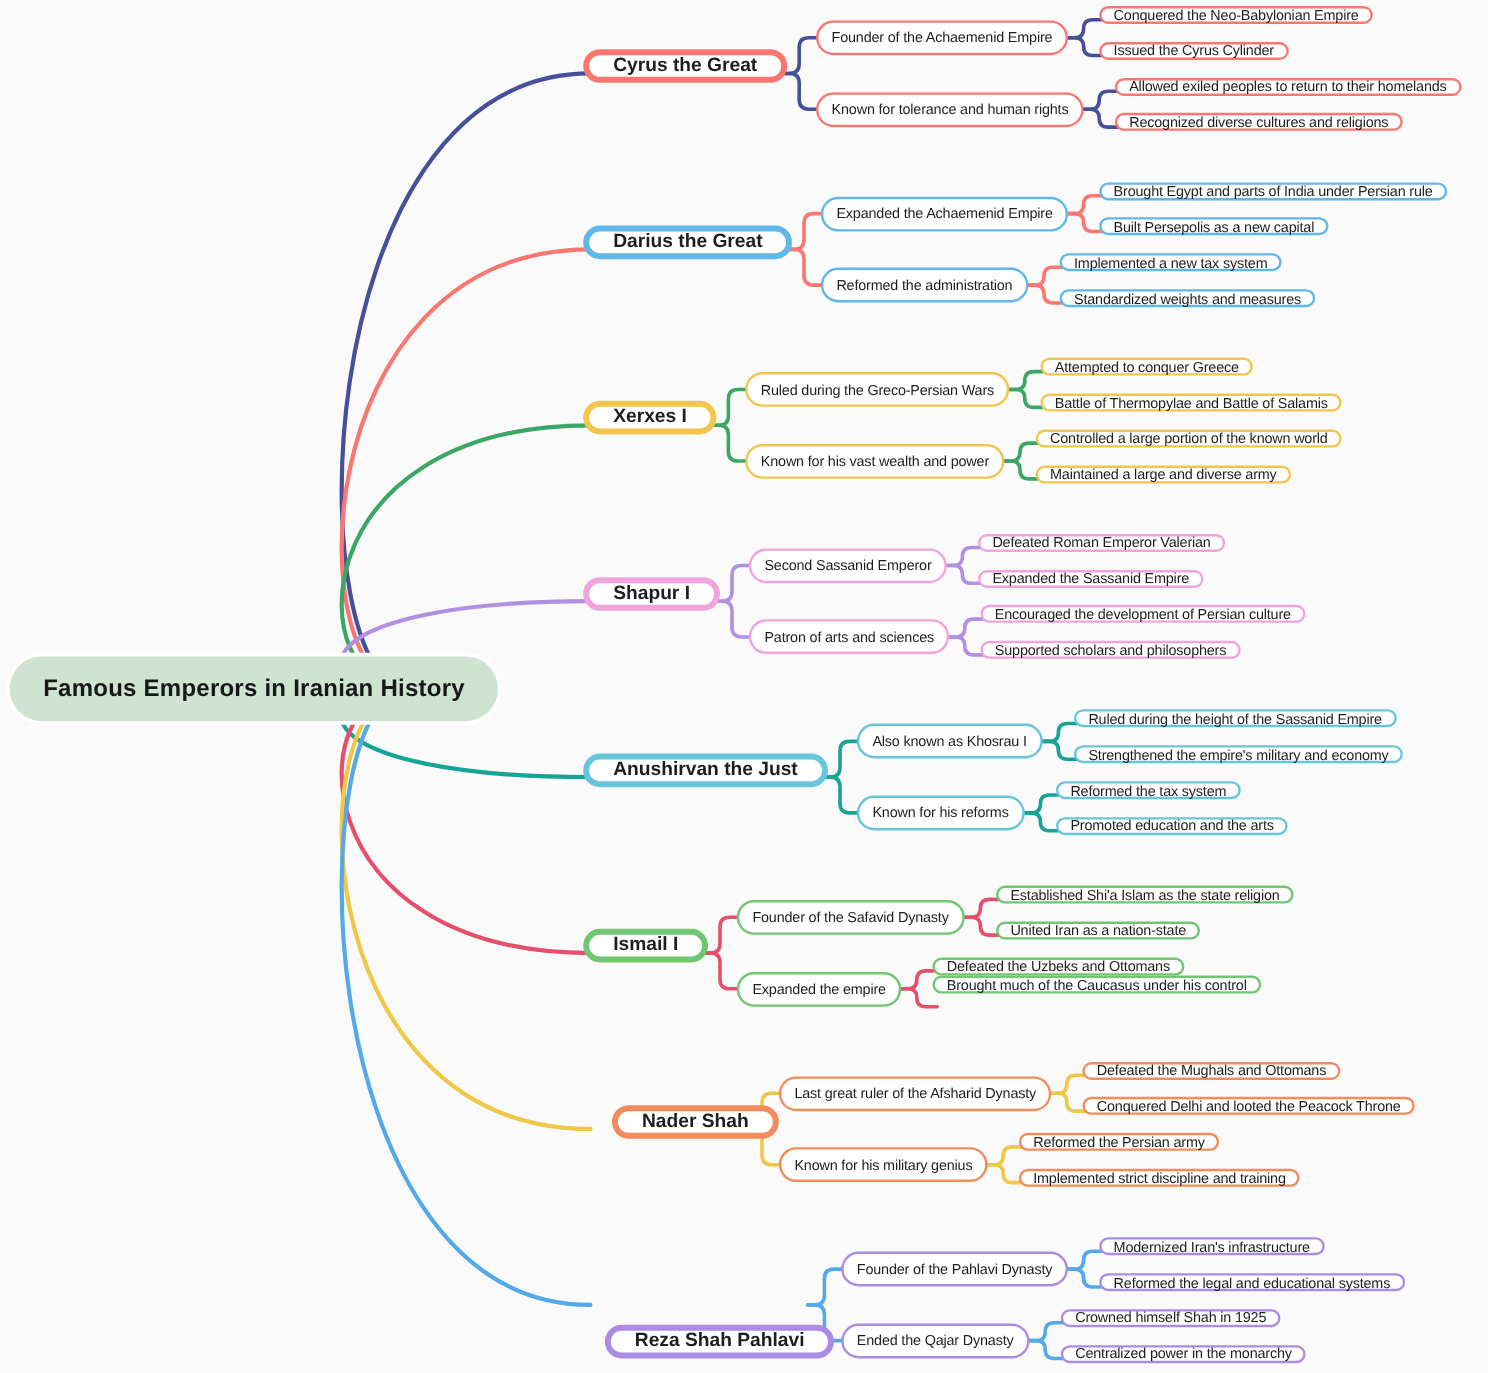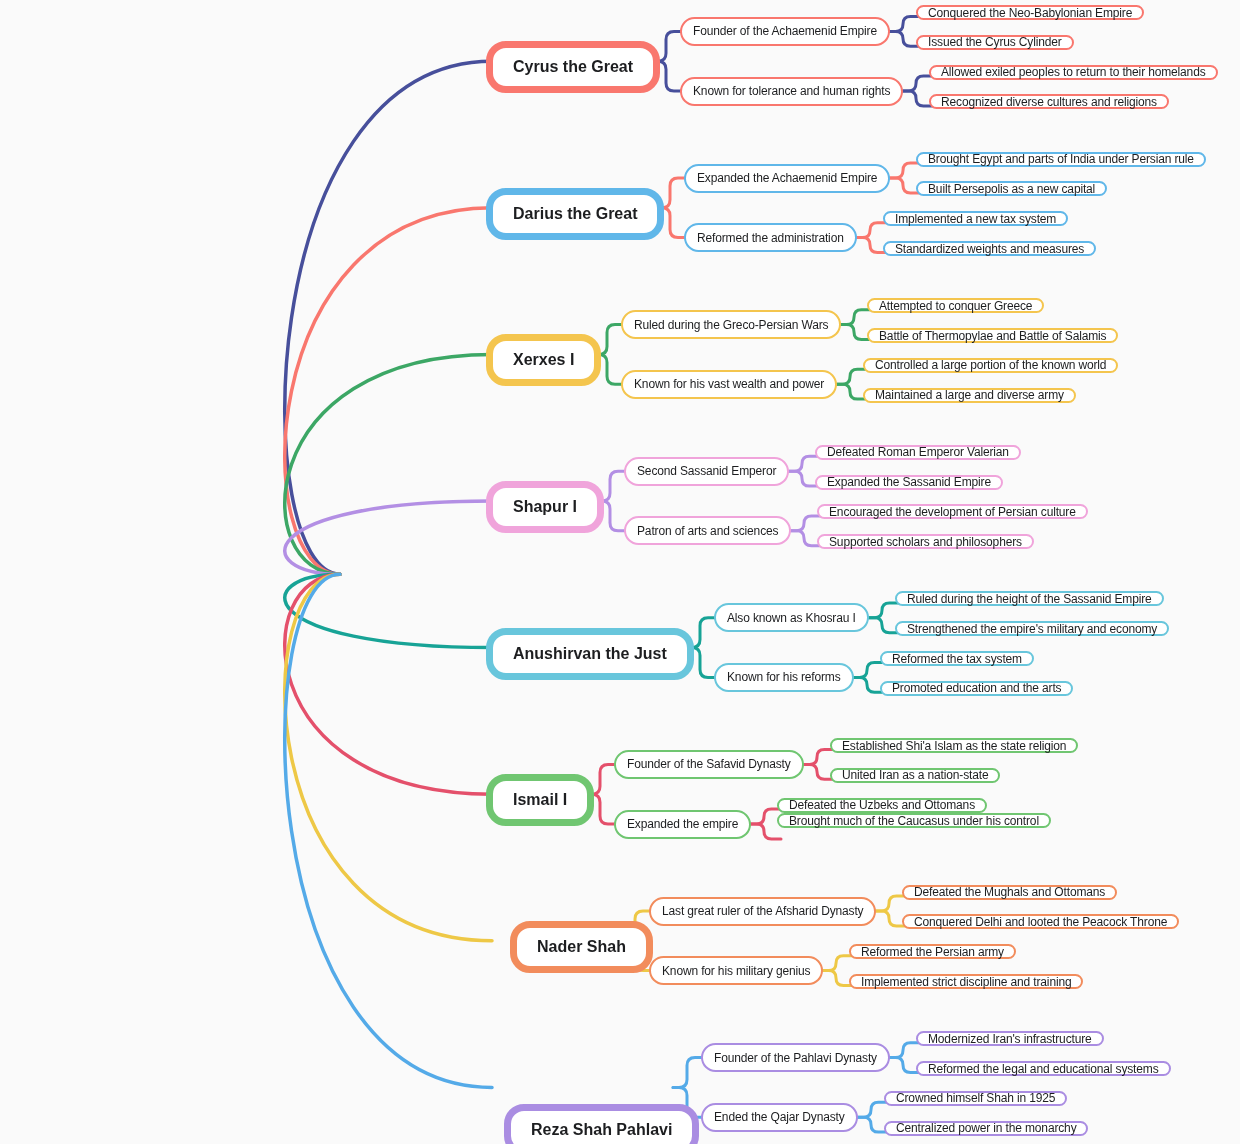--- a/index.html
+++ b/index.html
@@ -21,23 +21,23 @@
     border-radius:27px;
     padding:0 28px;
     font-size:20px;
     font-weight:700;
     letter-spacing:.2px;
     color:#17181a;
     box-shadow:0 0 0 3px #ffffff;
     z-index:3;
   }
   .l1{
-    height:52px;
+    height:28px;
     border-radius:20px;
-    border:7px solid #1d4ed8;
+    border:5px solid #1d4ed8;
     padding:0 20px;
     font-size:16px;
     font-weight:700;
     z-index:2;
   }
   .l2{
     height:29px;
     border-radius:14.5px;
     border:2.5px solid #888;
     padding:0 11px;
@@ -110,20 +110,21 @@
       <path d="M 823 970.5999999999995 L 828.55 970.5999999999995 Q 836 970.5999999999995 836 963.1499999999994 L 836 963.1499999999994 Q 836 955.6999999999995 843.45 955.6999999999995 L 853 955.6999999999995" fill="none" stroke="#eec846" stroke-width="3" stroke-linecap="round"></path>
       <path d="M 823 970.5999999999995 L 828.55 970.5999999999995 Q 836 970.5999999999995 836 978.0499999999995 L 836 978.0499999999995 Q 836 985.4999999999994 843.45 985.4999999999994 L 853 985.4999999999994" fill="none" stroke="#eec846" stroke-width="3" stroke-linecap="round"></path>
       <path d="M 340 574.2999999999998 C 250 574.2999999999998 250 1087.3999999999994 492 1087.3999999999994" fill="none" stroke="#54aae8" stroke-width="3.5" stroke-linecap="round"></path>
       <path d="M 673 1087.3999999999994 L 679 1087.3999999999994 Q 687 1087.3999999999994 687 1079.3999999999994 L 687 1065.5999999999995 Q 687 1057.5999999999995 695 1057.5999999999995 L 705 1057.5999999999995" fill="none" stroke="#54aae8" stroke-width="3" stroke-linecap="round"></path>
       <path d="M 890 1057.5999999999995 L 895.55 1057.5999999999995 Q 903 1057.5999999999995 903 1050.1499999999994 L 903 1050.1499999999994 Q 903 1042.6999999999994 910.45 1042.6999999999994 L 920 1042.6999999999994" fill="none" stroke="#54aae8" stroke-width="3" stroke-linecap="round"></path>
       <path d="M 890 1057.5999999999995 L 895.5500000000001 1057.5999999999995 Q 903 1057.5999999999995 903 1065.0499999999993 L 903 1065.0499999999993 Q 903 1072.4999999999993 910.4499999999999 1072.4999999999993 L 920 1072.4999999999993" fill="none" stroke="#54aae8" stroke-width="3" stroke-linecap="round"></path>
       <path d="M 673 1087.3999999999994 L 679 1087.3999999999994 Q 687 1087.3999999999994 687 1095.3999999999994 L 687 1109.1999999999994 Q 687 1117.1999999999994 695 1117.1999999999994 L 705 1117.1999999999994" fill="none" stroke="#54aae8" stroke-width="3" stroke-linecap="round"></path>
       <path d="M 858 1117.1999999999994 L 863.55 1117.1999999999994 Q 871 1117.1999999999994 871 1109.7499999999993 L 871 1109.7499999999993 Q 871 1102.2999999999993 878.45 1102.2999999999993 L 888 1102.2999999999993" fill="none" stroke="#54aae8" stroke-width="3" stroke-linecap="round"></path>
       <path d="M 858 1117.1999999999994 L 863.5500000000001 1117.1999999999994 Q 871 1117.1999999999994 871 1124.6499999999992 L 871 1124.6499999999992 Q 871 1132.0999999999992 878.4499999999999 1132.0999999999992 L 888 1132.0999999999992" fill="none" stroke="#54aae8" stroke-width="3" stroke-linecap="round"></path>
     </svg>
+  <div class="node root" id="rootNode" style="background: rgb(206, 227, 210); color: rgb(23, 24, 26); left: 8px; top: 547.3px;">Famous Emperors in Iranian History</div>
   <div id="nodes">
       <div class="node l1" style="border-color: rgb(249, 119, 110); left: 486px; top: 41.2px;">Cyrus the Great</div>
       <div class="node l2" style="border-color: rgb(249, 119, 110); left: 680px; top: 16.9px;">Founder of the Achaemenid Empire</div>
       <div class="node l3" style="border-color: rgb(249, 119, 110); left: 916px; top: 5px;">Conquered the Neo-Babylonian Empire</div>
       <div class="node l3" style="border-color: rgb(249, 119, 110); left: 916px; top: 34.8px;">Issued the Cyrus Cylinder</div>
       <div class="node l2" style="border-color: rgb(249, 119, 110); left: 680px; top: 76.5px;">Known for tolerance and human rights</div>
       <div class="node l3" style="border-color: rgb(249, 119, 110); left: 929px; top: 64.6px;">Allowed exiled peoples to return to their homelands</div>
       <div class="node l3" style="border-color: rgb(249, 119, 110); left: 929px; top: 94.4px;">Recognized diverse cultures and religions</div>
       <div class="node l1" style="border-color: rgb(96, 183, 233); left: 486px; top: 187.8px;">Darius the Great</div>
       <div class="node l2" style="border-color: rgb(96, 183, 233); left: 684px; top: 163.5px;">Expanded the Achaemenid Empire</div>

